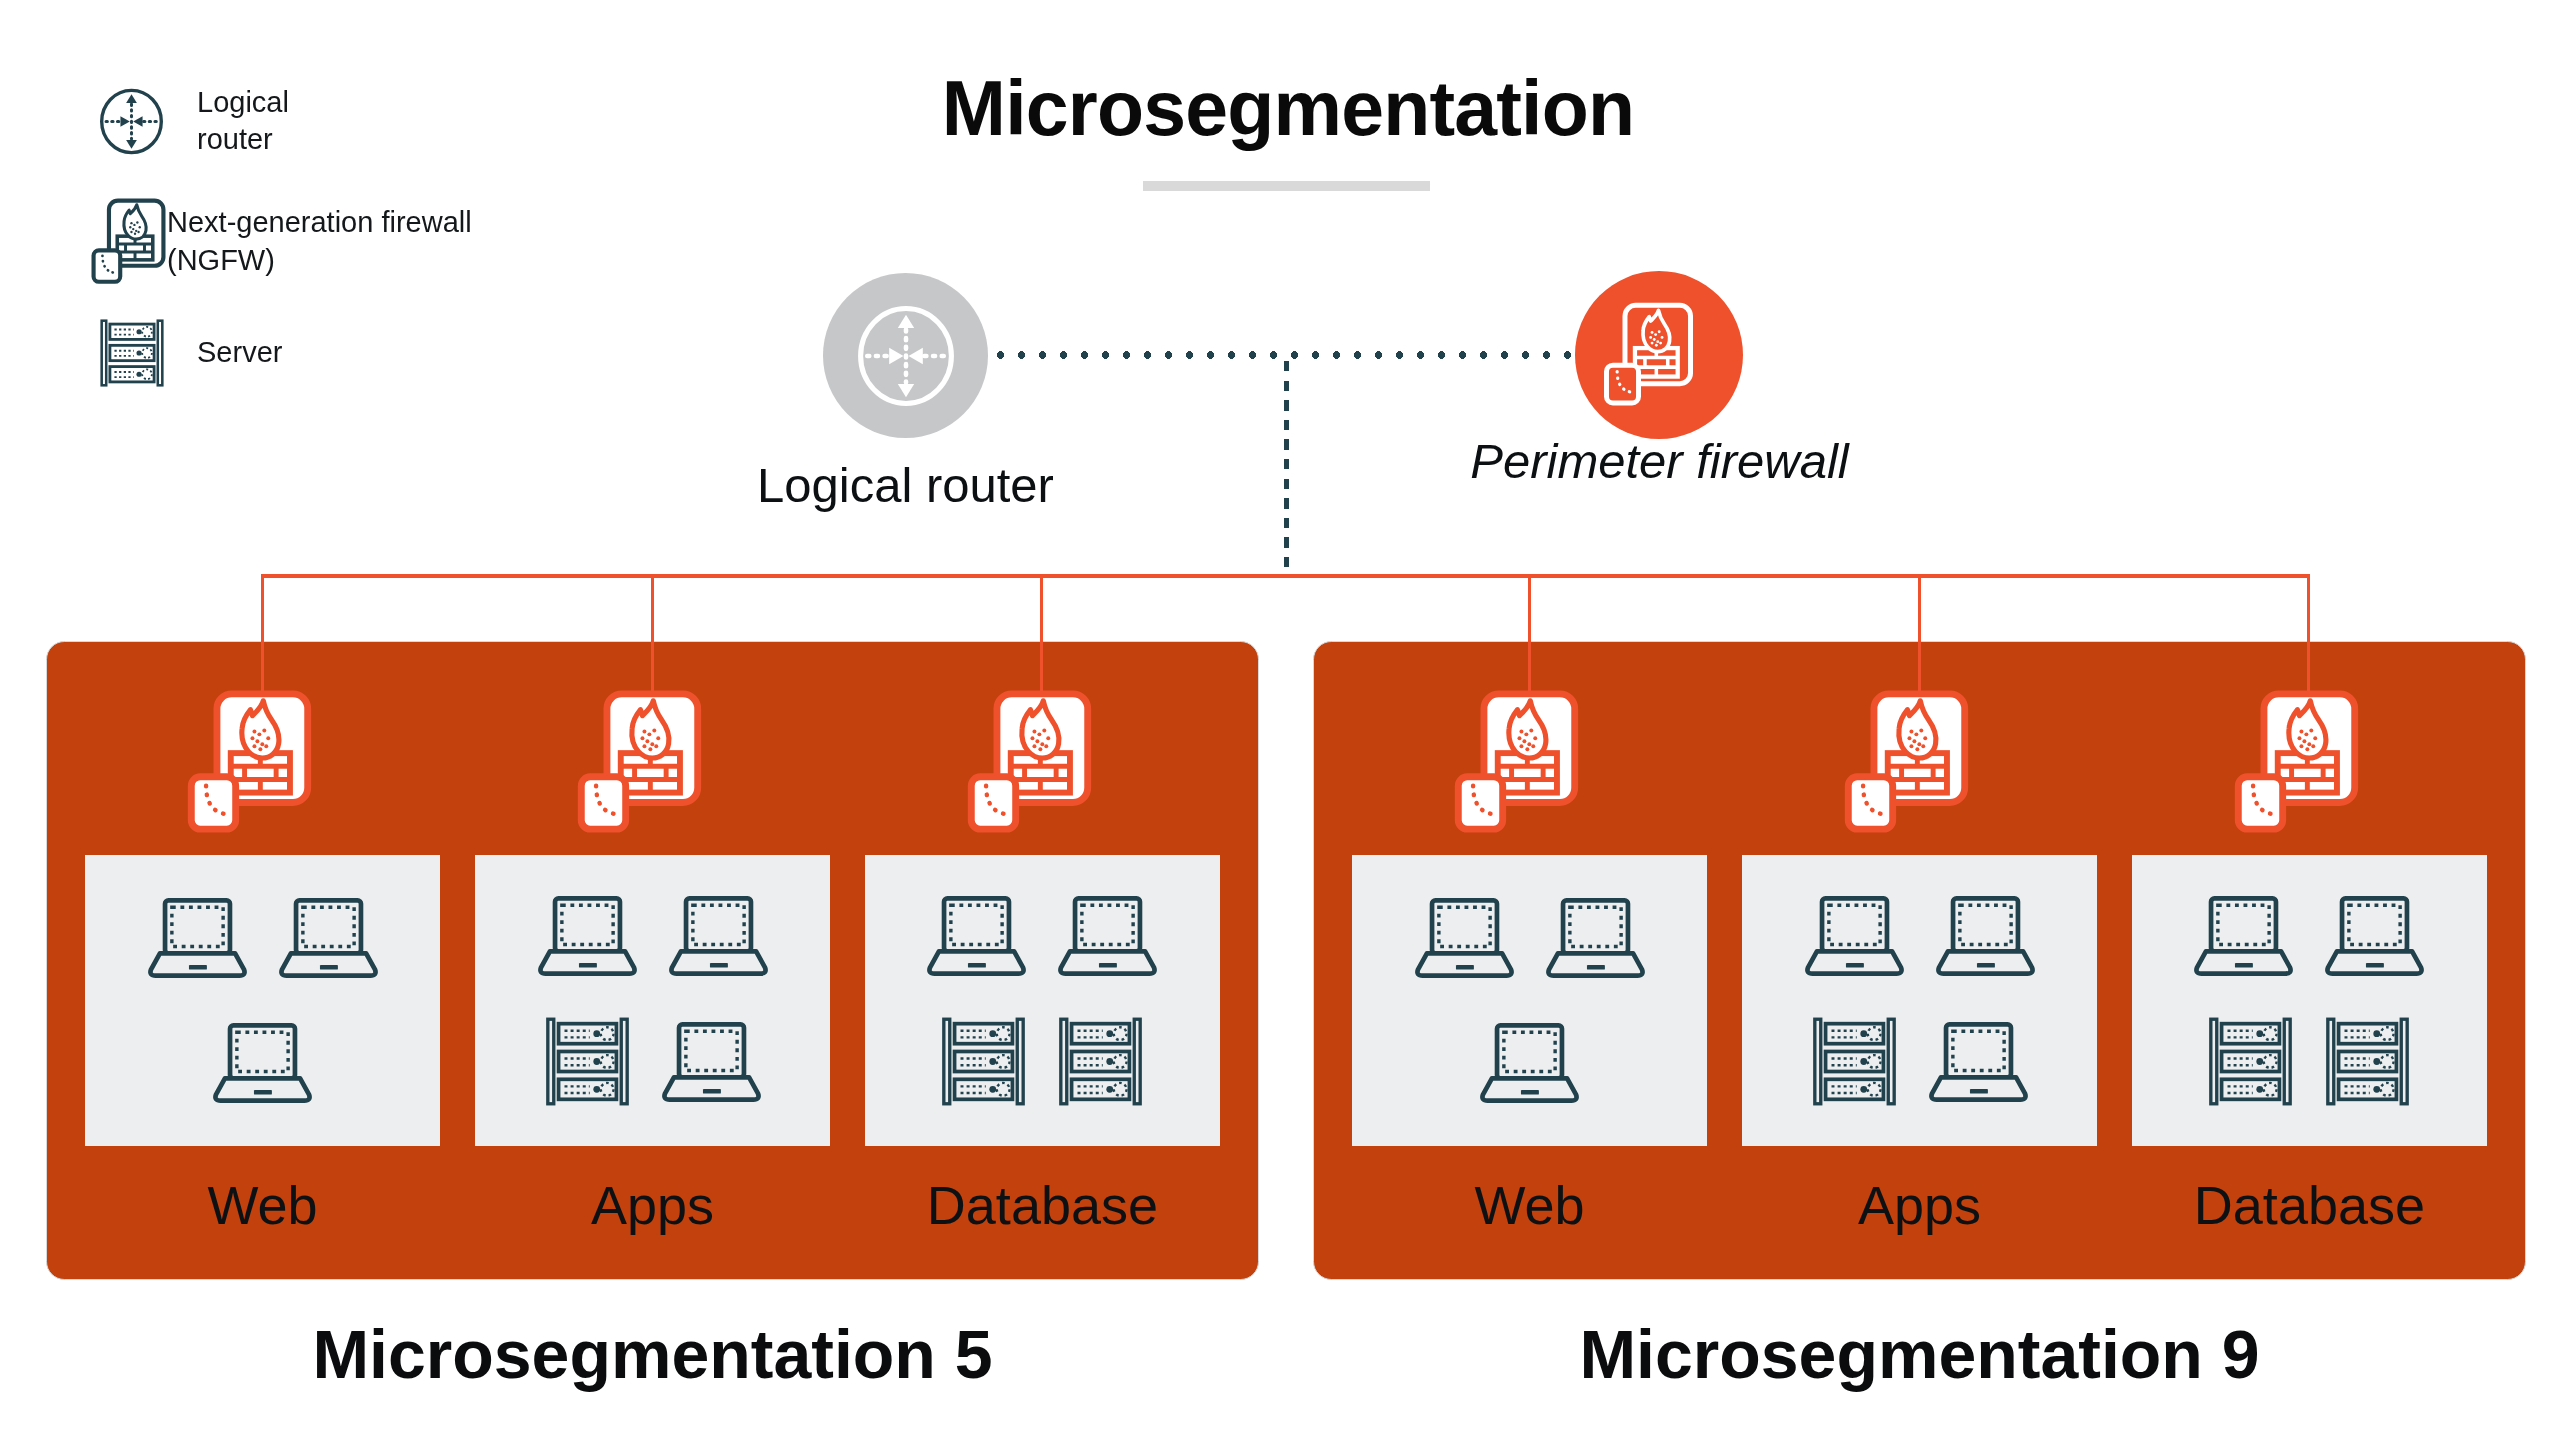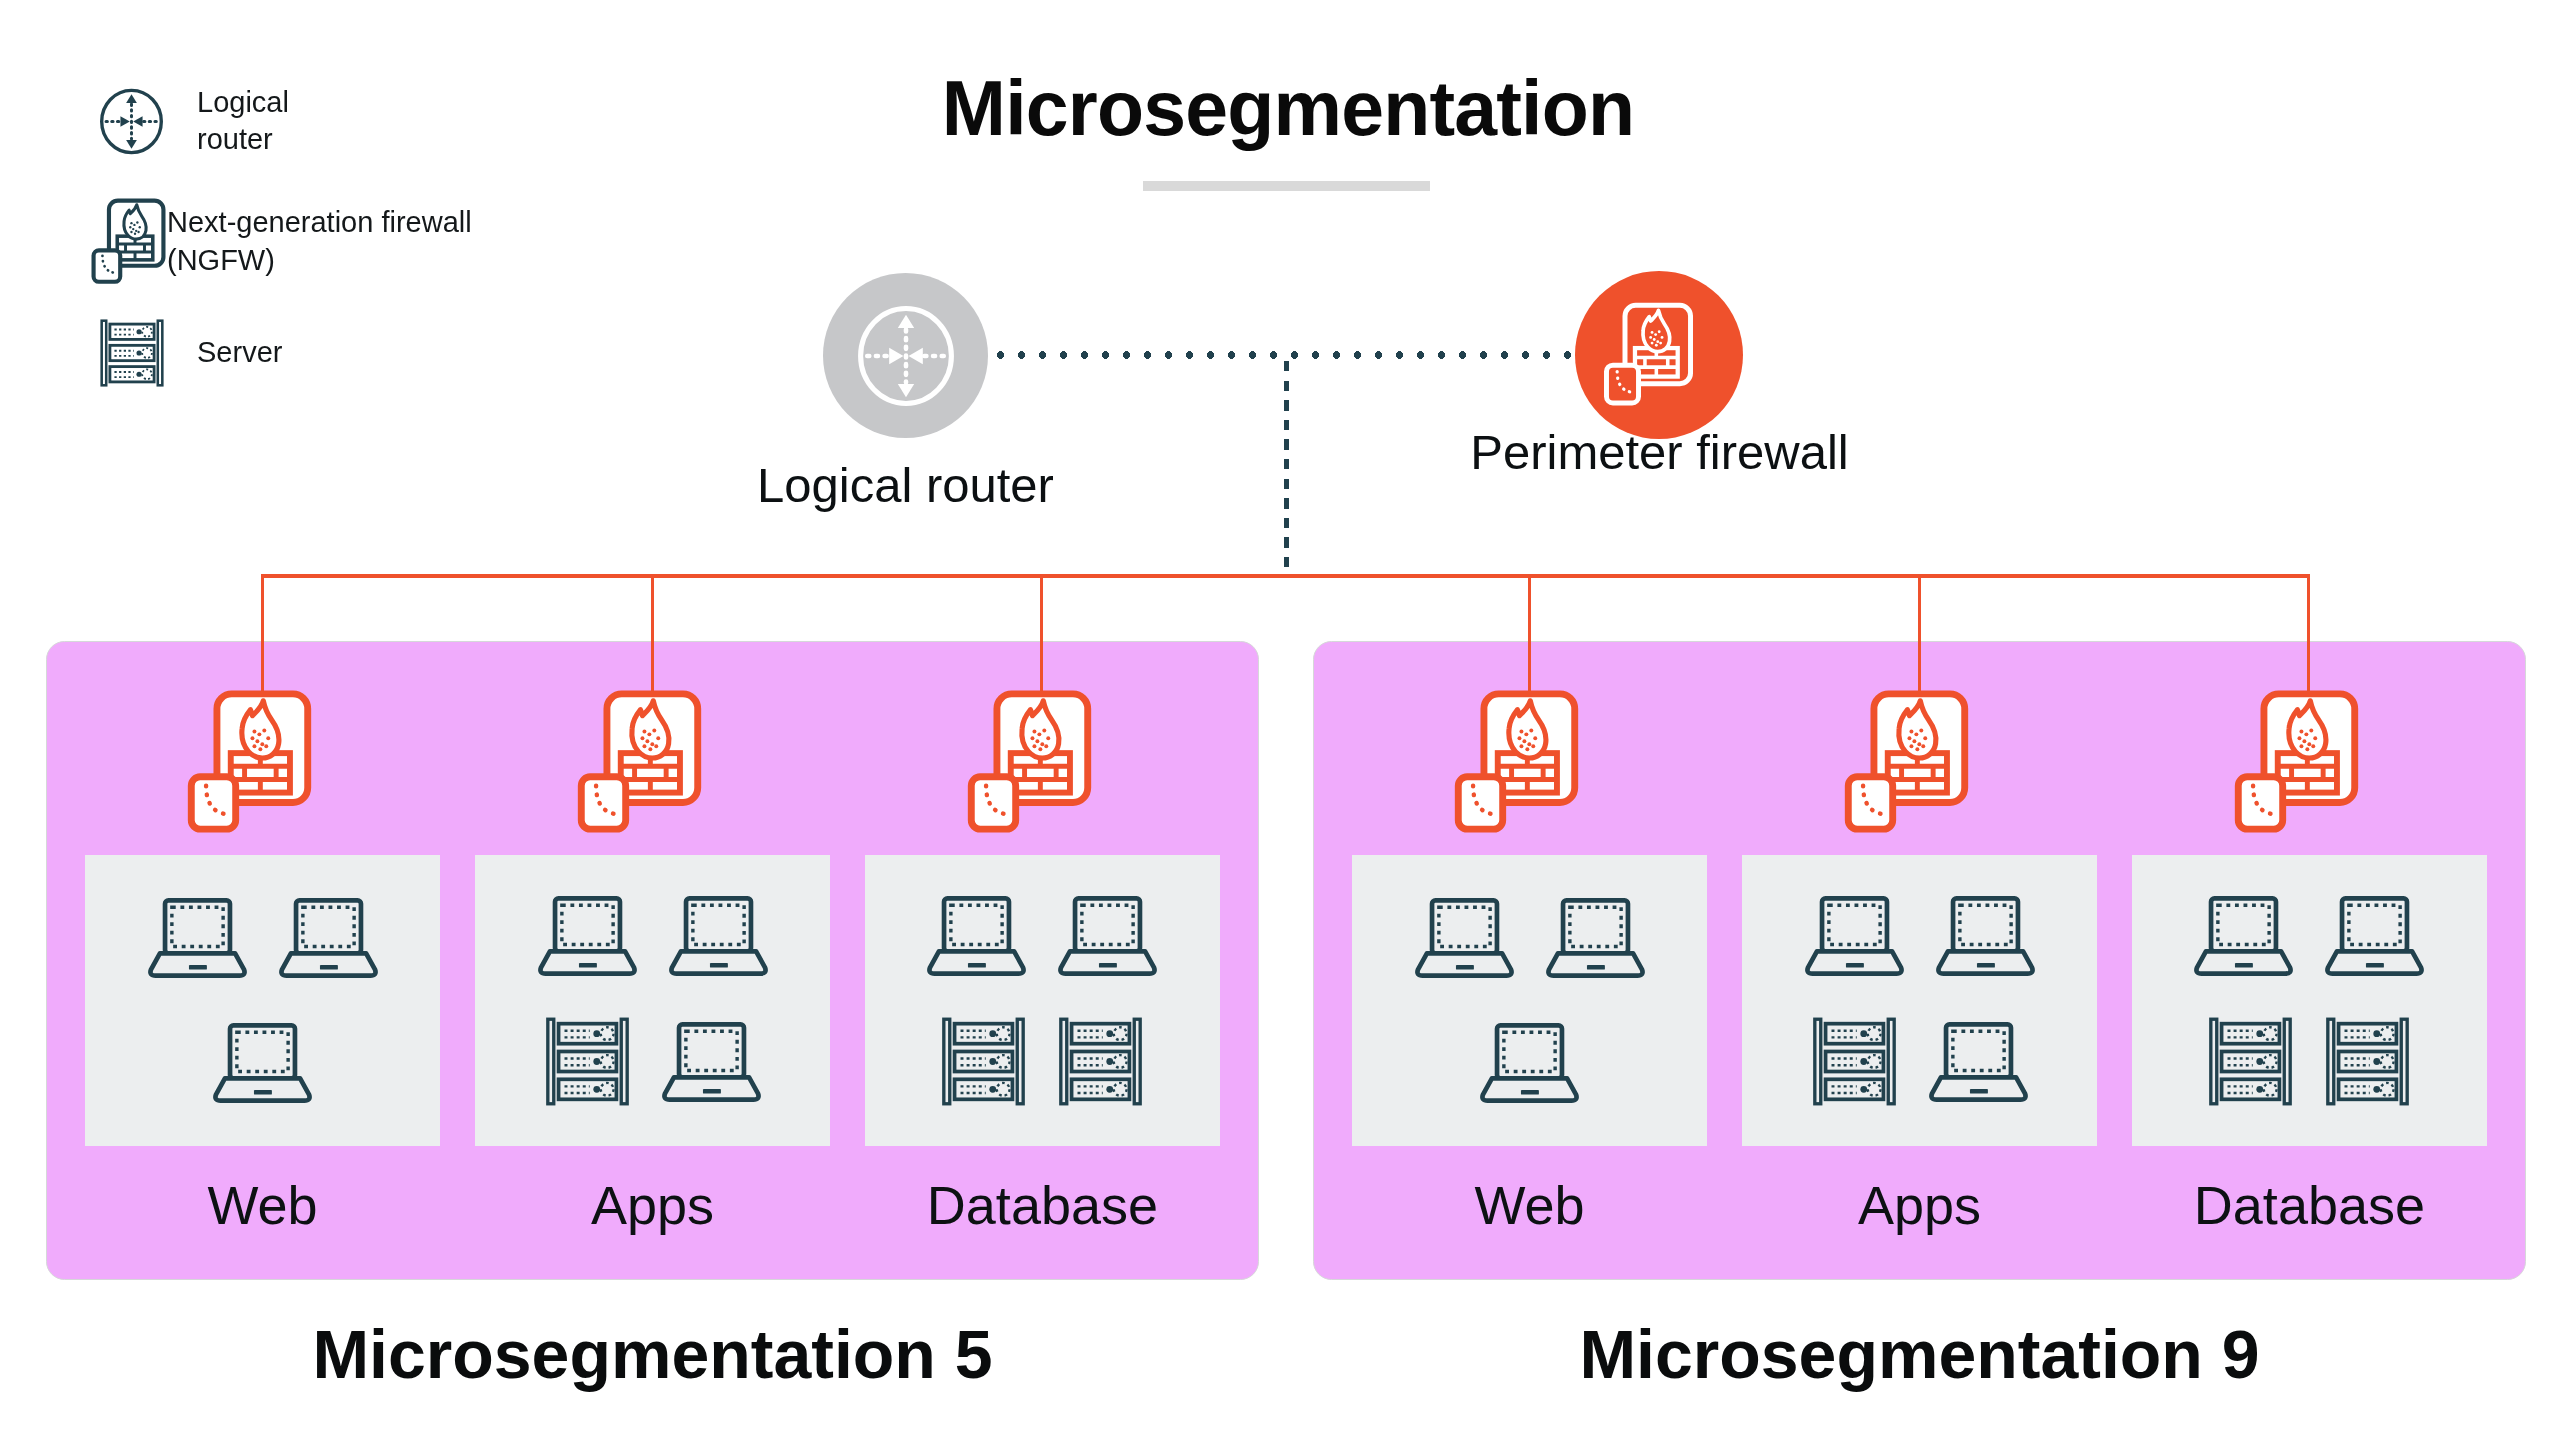--- a/index.html
+++ b/index.html
@@ -30,34 +30,34 @@
          background:var(--underline);}
 
   
   .node-circle{position:absolute;border-radius:50%;display:flex;align-items:center;justify-content:center;}
   .node-gray{left:823px;top:273px;width:165px;height:165px;background:var(--circle-gray);}
   .node-orange{left:1575px;top:271px;width:168px;height:168px;background:var(--orange);}
   .ic-router-node{width:102px;height:102px;color:#fff;--bg:transparent;}
   .ic-ngfw-node{position:absolute;left:27px;top:30px;width:93px;height:107px;color:#fff;--bg:var(--orange);}
   .node-label{position:absolute;width:721px;text-align:center;font-size:49px;color:#0C1012;}
   .lbl-lr{left:545px;top:457px;}
-  .lbl-pf{left:1299px;top:424px;}
+  .lbl-pf{left:1299px;top:433px;font-style:italic;}
 
   .dot-h{position:absolute;left:990px;top:351px;width:584px;height:7.7px;
     background-image:radial-gradient(circle closest-side, var(--slate) 92%, transparent);
     background-size:21px 7.7px;background-repeat:repeat-x;}
   .dot-v{position:absolute;left:1284px;top:361px;width:5.2px;height:213px;
     background:repeating-linear-gradient(180deg, var(--slate) 0 10.3px, transparent 10.3px 19.6px);}
 
   .bus{position:absolute;left:261px;top:574px;width:2049px;height:3.6px;background:var(--orange);z-index:2;}
   .drop{position:absolute;top:574px;width:2.6px;height:123px;background:var(--orange);z-index:2;}
 
   
   .panel{position:absolute;top:641px;width:1213px;height:639px;box-sizing:border-box;
-         background:#f0abfc;border:1.5px solid var(--panel-border);border-radius:18.5px;
+         background:#c2410c;border:1.5px solid var(--panel-border);border-radius:18.5px;
          display:flex;padding:0 20.6px;z-index:1;text-align:center;}
   .p1{left:46px;} .p2{left:1313px;}
   .segment{flex:1;display:flex;flex-direction:column;align-items:center;padding-top:46px;position:relative;}
   .fw{width:129px;height:148px;transform:translateX(-13px);color:var(--orange);--bg:#fff;flex:0 0 auto;}
   .device-box{width:355px;height:291px;background:var(--box-gray);margin-top:19px;
               display:flex;flex-direction:column;justify-content:space-evenly;align-items:center;}
   .device-row{display:flex;gap:28px;align-items:center;}
   .device{display:flex;align-items:center;justify-content:center;}
   svg.laptop{width:103px;height:82px;color:var(--slate);--bg:var(--box-gray);}
   svg.server{width:89px;height:89px;color:var(--slate);--bg:var(--box-gray);}

